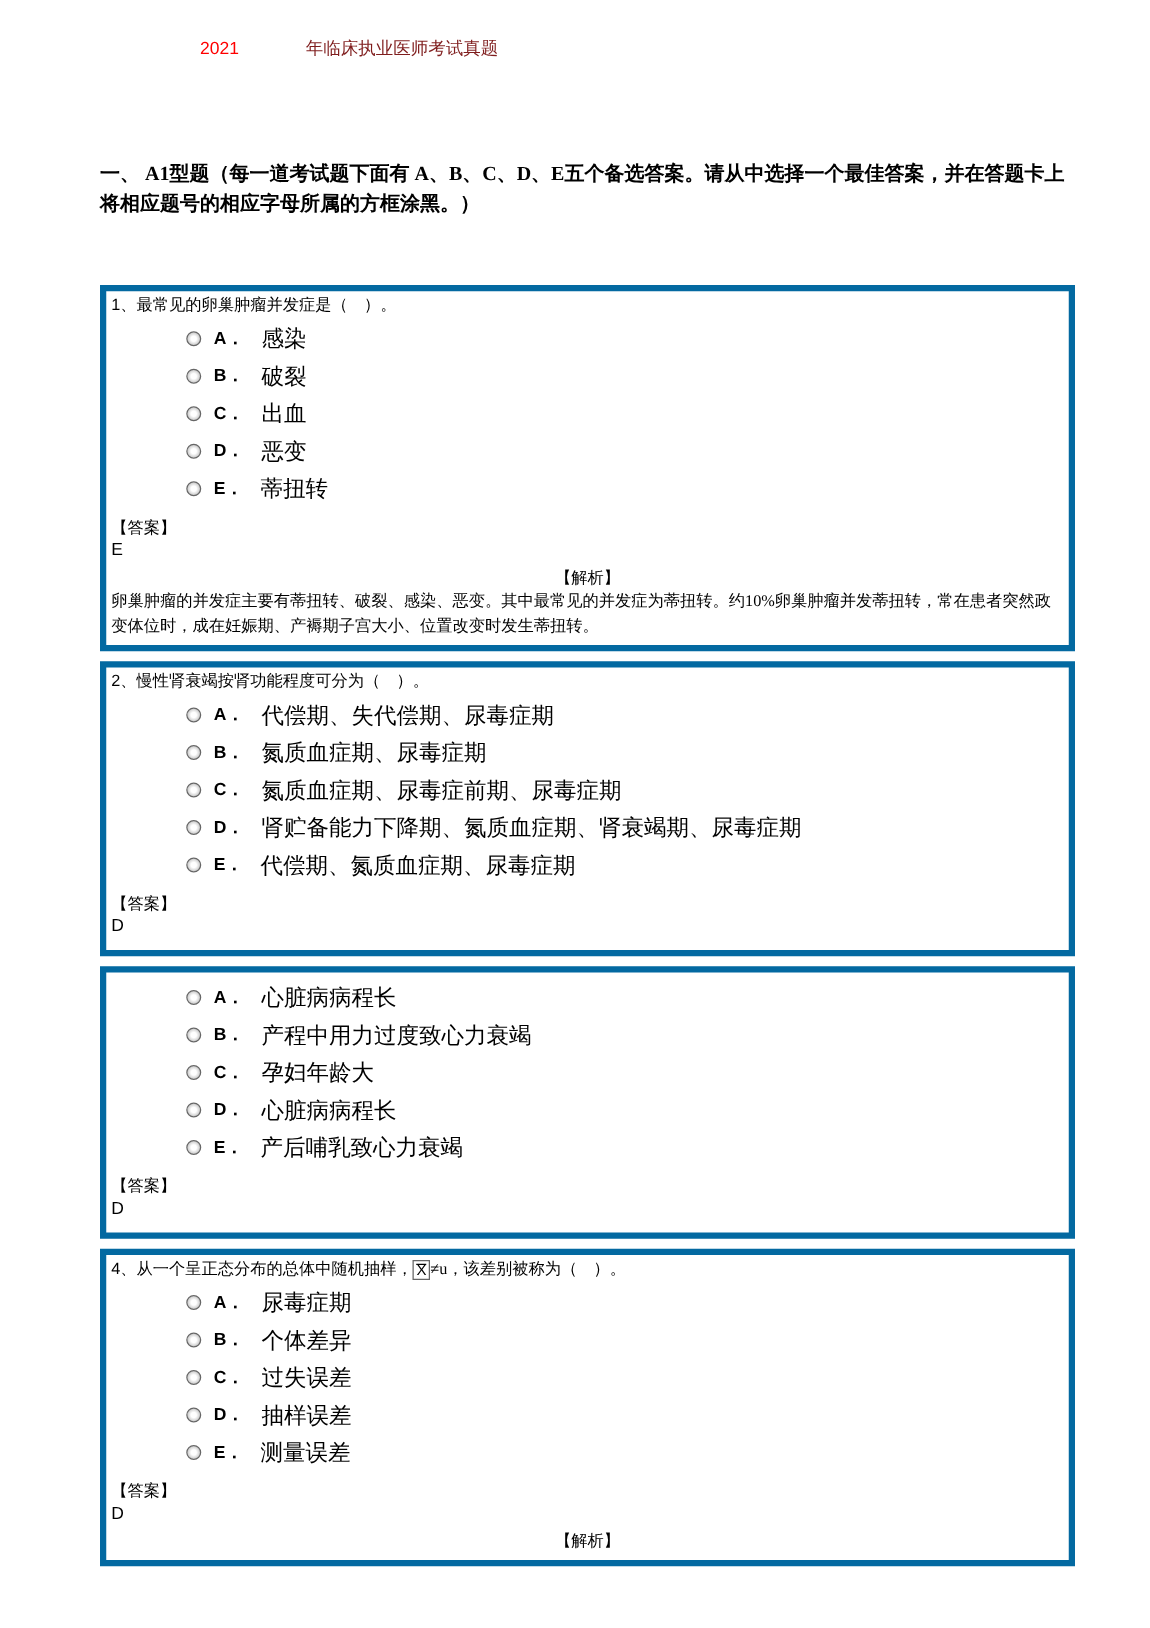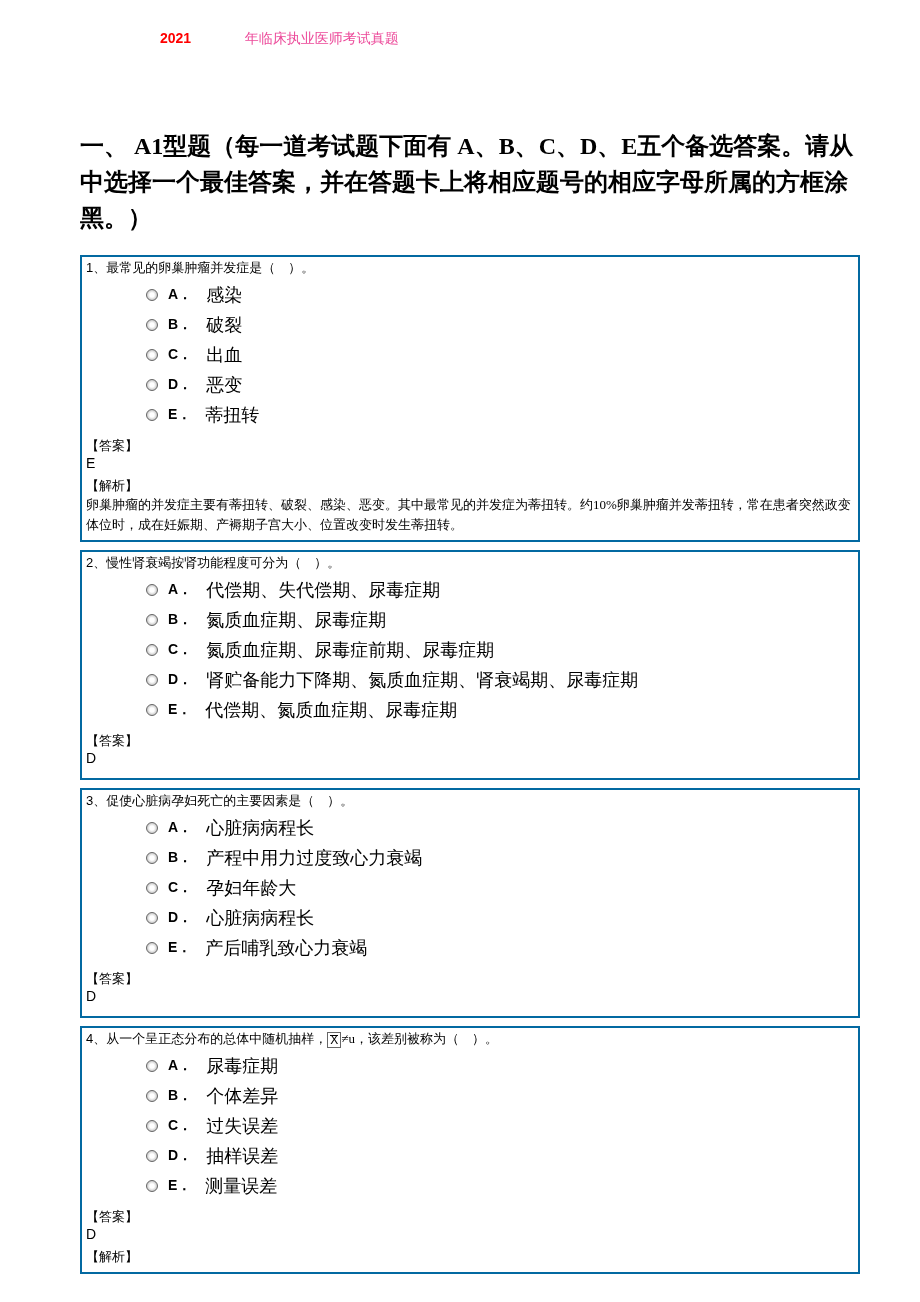--- a/index.html
+++ b/index.html
@@ -18,35 +18,34 @@
     .header {
       margin-bottom: 80px;
       padding-left: 80px;
     }
     .header-year {
       color: #ff0000;
       font-family: Arial, sans-serif;
       font-size: 14px;
       display: inline-block;
       margin-right: 50px;
-      font-weight: bold;
     }
     .header-title {
-      color: #ec4899;
+      color: #7f1d1d;
       font-size: 14px;
       display: inline-block;
     }
     .section-title {
-      font-size: 24px;
+      font-size: 16px;
       font-weight: bold;
       line-height: 1.5;
-      margin-bottom: 19px;
+      margin-bottom: 52px;
     }
     .question-block {
-      border: 2px solid #0369a1;
+      border: 5px solid #0369a1;
       margin-bottom: 8px;
       padding: 2px 4px 6px 4px;
     }
     .question-text {
       font-size: 13px;
       margin-bottom: 4px;
     }
     .question-num {
       font-family: Arial, sans-serif;
     }
@@ -80,20 +79,21 @@
       font-size: 13px;
     }
     .answer-value {
       font-family: Arial, sans-serif;
       font-size: 14px;
       margin-bottom: 6px;
     }
     .analysis-label {
       font-size: 13px;
       margin-top: 4px;
+      text-align: center;
     }
     .analysis-text {
       font-size: 13px;
       line-height: 1.5;
     }
     .xbar {
       display: inline-block;
       position: relative;
       font-family: Arial, sans-serif;
       border: 1px solid #666;
@@ -181,21 +181,20 @@
         <div class="option-row">
           <span class="radio-icon"></span>
           <span class="option-label">E．</span>
           <span class="option-text">代偿期、氮质血症期、尿毒症期</span>
         </div>
       </div>
       <div class="answer-label">【答案】</div>
       <div class="answer-value">D</div>
     </div>
     <div class="question-block">
-      <div class="question-text"><span class="question-num">3</span><span>、促使心脏病孕妇死亡的主要因素是（</span><span>&nbsp;&nbsp;&nbsp;&nbsp;</span><span>）。</span></div>
       <div class="options">
         <div class="option-row">
           <span class="radio-icon"></span>
           <span class="option-label">A．</span>
           <span class="option-text">心脏病病程长</span>
         </div>
         <div class="option-row">
           <span class="radio-icon"></span>
           <span class="option-label">B．</span>
           <span class="option-text">产程中用力过度致心力衰竭</span>

